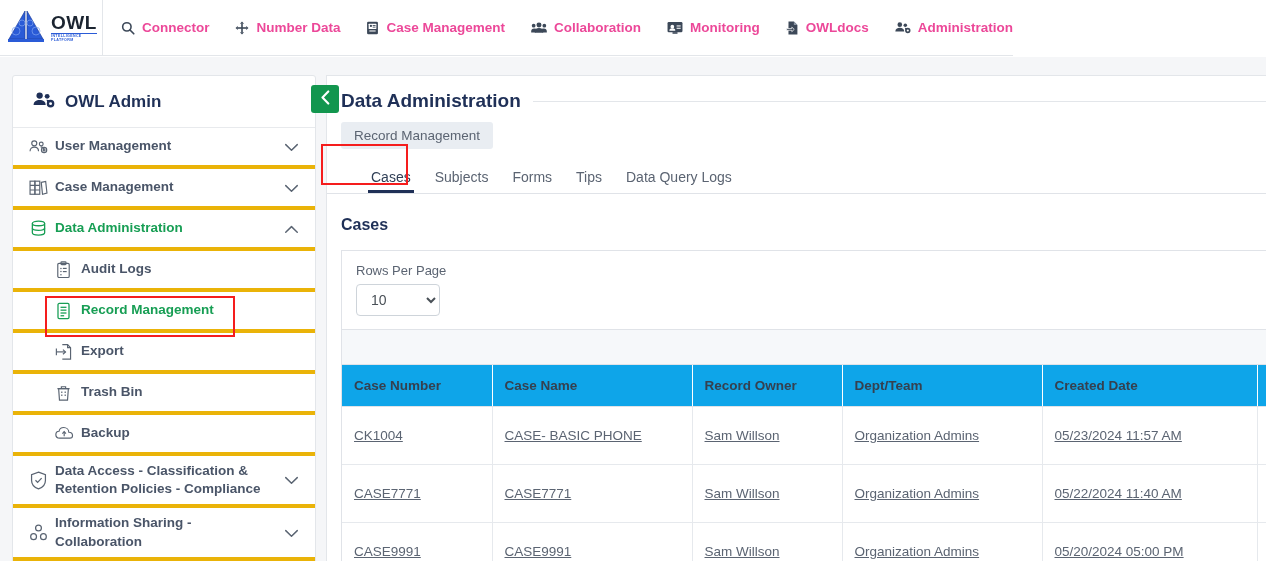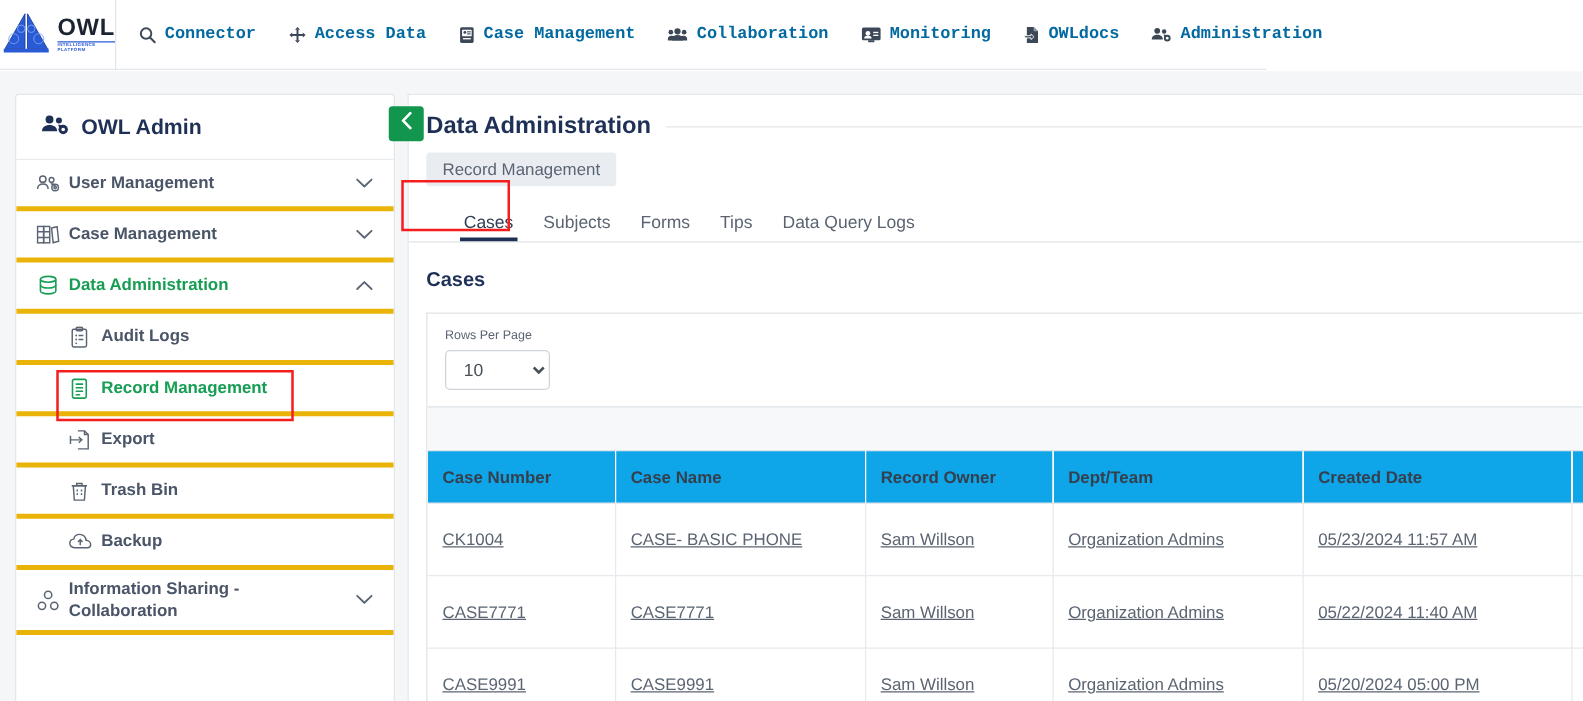--- a/index.html
+++ b/index.html
@@ -37,22 +37,22 @@
     color: #2a5bd7; margin-top: 1.5px;
     border-top: 1px solid #2a5bd7; padding-top: 1px;
   }
 
   #nav-items {
     display: flex; align-items: center;
     margin-left: 18px; gap: 26px;
   }
   .nav-item {
     display: flex; align-items: center; gap: 7px;
-    font-size: 13.5px; font-weight: bold; color: #0369a1;
-    cursor: pointer; white-space: nowrap; font-family: Liberation Mono, monospace;
+    font-size: 13.5px; font-weight: bold; color: #ec4899;
+    cursor: pointer; white-space: nowrap;
   }
   .nav-item svg { display: block; flex: none; }
 
   
   #page-body {
     position: absolute; top: 57px; left: 0;
     width: 1266px; height: 505px;
     background: #f5f6f8;
   }
 
@@ -157,21 +157,21 @@
 
   
   #grid-card {
     margin: 16px 0 0 14px;
     border: 1px solid #e0e3e8;
     border-right: none;
     background: #ffffff;
   }
   #rpp-zone { padding: 12px 0 13px 14px; }
   #rpp-label {
-    font-size: 10px; color: #5b6472; margin-bottom: 6px;
+    font-size: 13px; color: #5b6472; margin-bottom: 6px;
   }
   #rpp-select {
     width: 84px; height: 32px;
     border: 1px solid #ced4da; border-radius: 4px;
     background: #ffffff;
     font-family: "Liberation Sans", sans-serif;
     font-size: 14px; color: #495057;
     padding: 0 6px 0 10px;
     cursor: pointer;
   }
@@ -244,21 +244,21 @@
     </div>
 
     <div class="nav-item">
       <span>
         <svg width="14" height="14" viewBox="0 0 16 16" fill="#3c4858">
             <path d="M8 0.6 L10.3 3.2 H5.7 Z M8 15.4 L5.7 12.8 H10.3 Z M0.6 8 L3.2 5.7 V10.3 Z M15.4 8 L12.8 10.3 V5.7 Z"></path>
             <rect x="7.1" y="3" width="1.8" height="10"></rect>
             <rect x="3" y="7.1" width="10" height="1.8"></rect>
           </svg>
       </span>
-      <span>Access Data</span>
+      <span>Number Data</span>
     </div>
 
     <div class="nav-item">
       <span>
         <svg width="13" height="14" viewBox="0 0 14 16">
             <rect x="0.8" y="0.8" width="12.4" height="14.4" rx="1.4" fill="#3c4858"></rect>
             <rect x="2.6" y="3.2" width="8.8" height="6" rx="0.6" fill="#ffffff"></rect>
             <circle cx="5.2" cy="5.6" r="1.3" fill="#3c4858"></circle>
             <rect x="7.2" y="4.6" width="3.3" height="1" fill="#3c4858"></rect>
             <rect x="7.2" y="6.5" width="3.3" height="1" fill="#3c4858"></rect>
@@ -453,20 +453,34 @@
       <span class="ico">
         <svg width="19" height="15" viewBox="0 0 18 14" fill="none" stroke="#5a6472" stroke-width="1.1">
             <path d="M4.4 11.4 C2.2 11.4 0.8 9.9 0.8 8.1 C0.8 6.4 2.1 5 3.8 4.9 C4.2 2.8 6 1.3 8.3 1.3 C10.9 1.3 13 3.3 13.1 5.8 C15.1 5.9 16.6 7.4 16.6 9.1 C16.6 10.4 15.6 11.4 14.1 11.4 Z"></path>
             <line x1="8.7" y1="9.6" x2="8.7" y2="5.4"></line>
             <polyline points="7,7.1 8.7,5.3 10.4,7.1"></polyline>
           </svg>
       </span>
       <span class="lbl">Backup</span>
     </div>
 
+    <div class="side-row tall">
+      <span class="ico">
+        <svg width="19" height="19" viewBox="0 0 16 17" fill="none" stroke="#5a6472" stroke-width="1.1">
+            <path d="M8 1 L14.2 3.2 V8.4 C14.2 12.2 11.4 14.8 8 16 C4.6 14.8 1.8 12.2 1.8 8.4 V3.2 Z"></path>
+            <polyline points="5.3,8.3 7.2,10.2 10.8,6.4"></polyline>
+          </svg>
+      </span>
+      <span class="lbl">Data Access - Classification &amp; Retention Policies - Compliance</span>
+      <span class="chev">
+        <svg width="15" height="9" viewBox="0 0 16 10">
+            <polyline points="1.6,1.8 8,8 14.4,1.8" fill="none" stroke="#5a6472" stroke-width="1.6" stroke-linecap="round" stroke-linejoin="round"></polyline>
+          </svg>
+      </span>
+    </div>
 
     <div class="side-row tall">
       <span class="ico">
         <svg width="19" height="19" viewBox="0 0 16 17" fill="none" stroke="#5a6472" stroke-width="1.1">
             <circle cx="8" cy="4.4" r="2.6"></circle>
             <circle cx="3.6" cy="12.2" r="2.6"></circle>
             <circle cx="12.4" cy="12.2" r="2.6"></circle>
           </svg>
       </span>
       <span class="lbl">Information Sharing - Collaboration</span>

